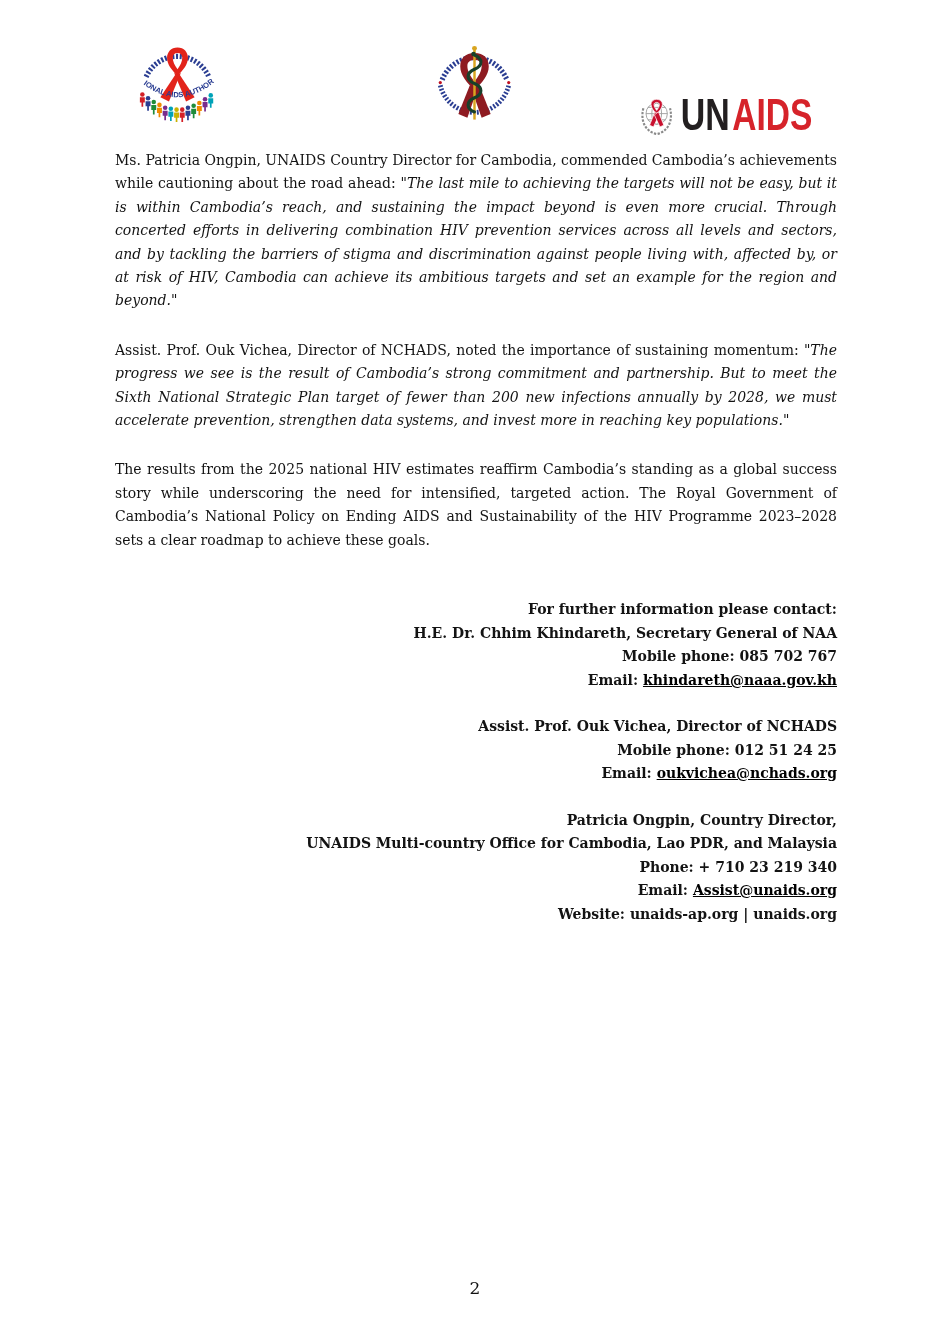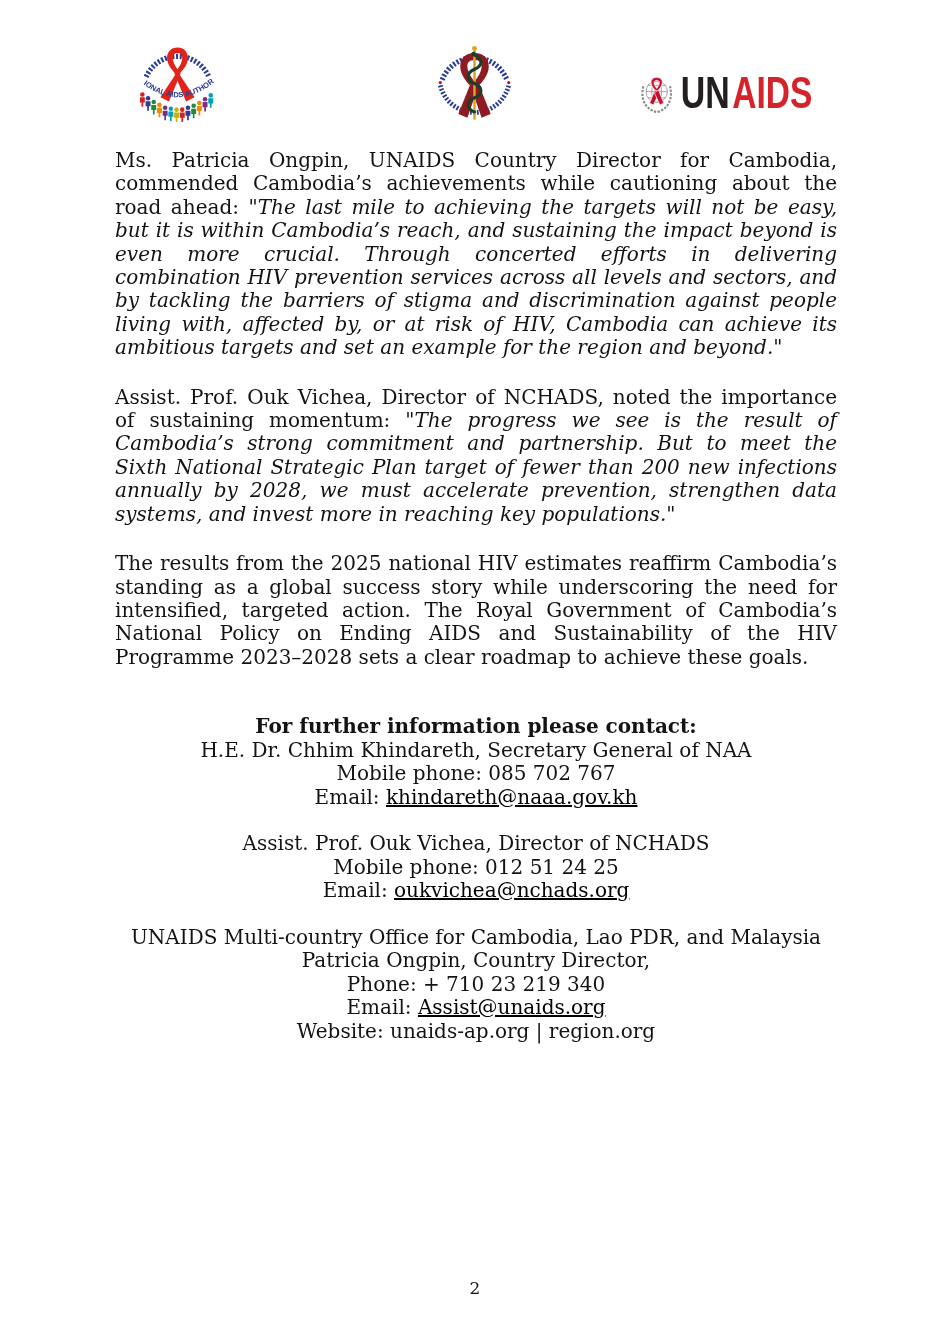--- a/index.html
+++ b/index.html
@@ -9,35 +9,35 @@
     height: 1343px;
     margin: 0 auto;
     background: #ffffff;
     font-family: "DejaVu Serif", serif;
     color: #131313;
     overflow: hidden;
   }
   .logo { position: absolute; }
   .logo-naa { left: 130px; top: 36px; }
   .logo-moh { left: 427px; top: 36px; }
-  .logo-unaids { left: 638px; top: 70px; }
+  .logo-unaids { left: 638px; top: 92px; }
   .content {
     position: absolute;
     left: 115px;
     top: 149px;
     width: 722px;
-    font-size: 20px;
+    font-size: 14px;
     line-height: 23.4px;
     text-align: justify;
   }
   p.para { margin: 0 0 26px 0; }
   .q { font-style: italic; }
-  .contact { margin-top: 46px; text-align: center; }
+  .contact { margin-top: 46px; text-align: right; }
   .contact-heading { font-weight: bold; }
-  .contact-block { margin: 0 0 23px 0; }
+  .contact-block { margin: 0 0 23px 0; font-weight: bold; }
   .contact-block div { line-height: 23.5px; }
   .link {
     color: #000000;
     text-decoration: underline;
     cursor: pointer;
   }
   .pagenum {
     position: absolute;
     left: 0; right: 0;
     top: 1278px;
@@ -151,25 +151,25 @@
         <div><span>Email: </span><a class="link">khindareth@naaa.gov.kh</a></div>
       </div>
 
       <div class="contact-block">
         <div>Assist. Prof. Ouk Vichea, Director of NCHADS</div>
         <div>Mobile phone: 012 51 24 25</div>
         <div><span>Email: </span><a class="link">oukvichea@nchads.org</a></div>
       </div>
 
       <div class="contact-block">
+        <div>Patricia Ongpin, Country Director,</div>
         <div>UNAIDS Multi-country Office for Cambodia, Lao PDR, and Malaysia</div>
-        <div>Patricia Ongpin, Country Director,</div>
         <div>Phone: + 710 23 219 340</div>
         <div><span>Email: </span><a class="link">Assist@unaids.org</a></div>
-        <div>Website: unaids-ap.org | region.org</div>
+        <div>Website: unaids-ap.org | unaids.org</div>
       </div>
     </div>
 
   </div>
 
   <div class="pagenum">2</div>
 
 </div>
 
 </body></html>

